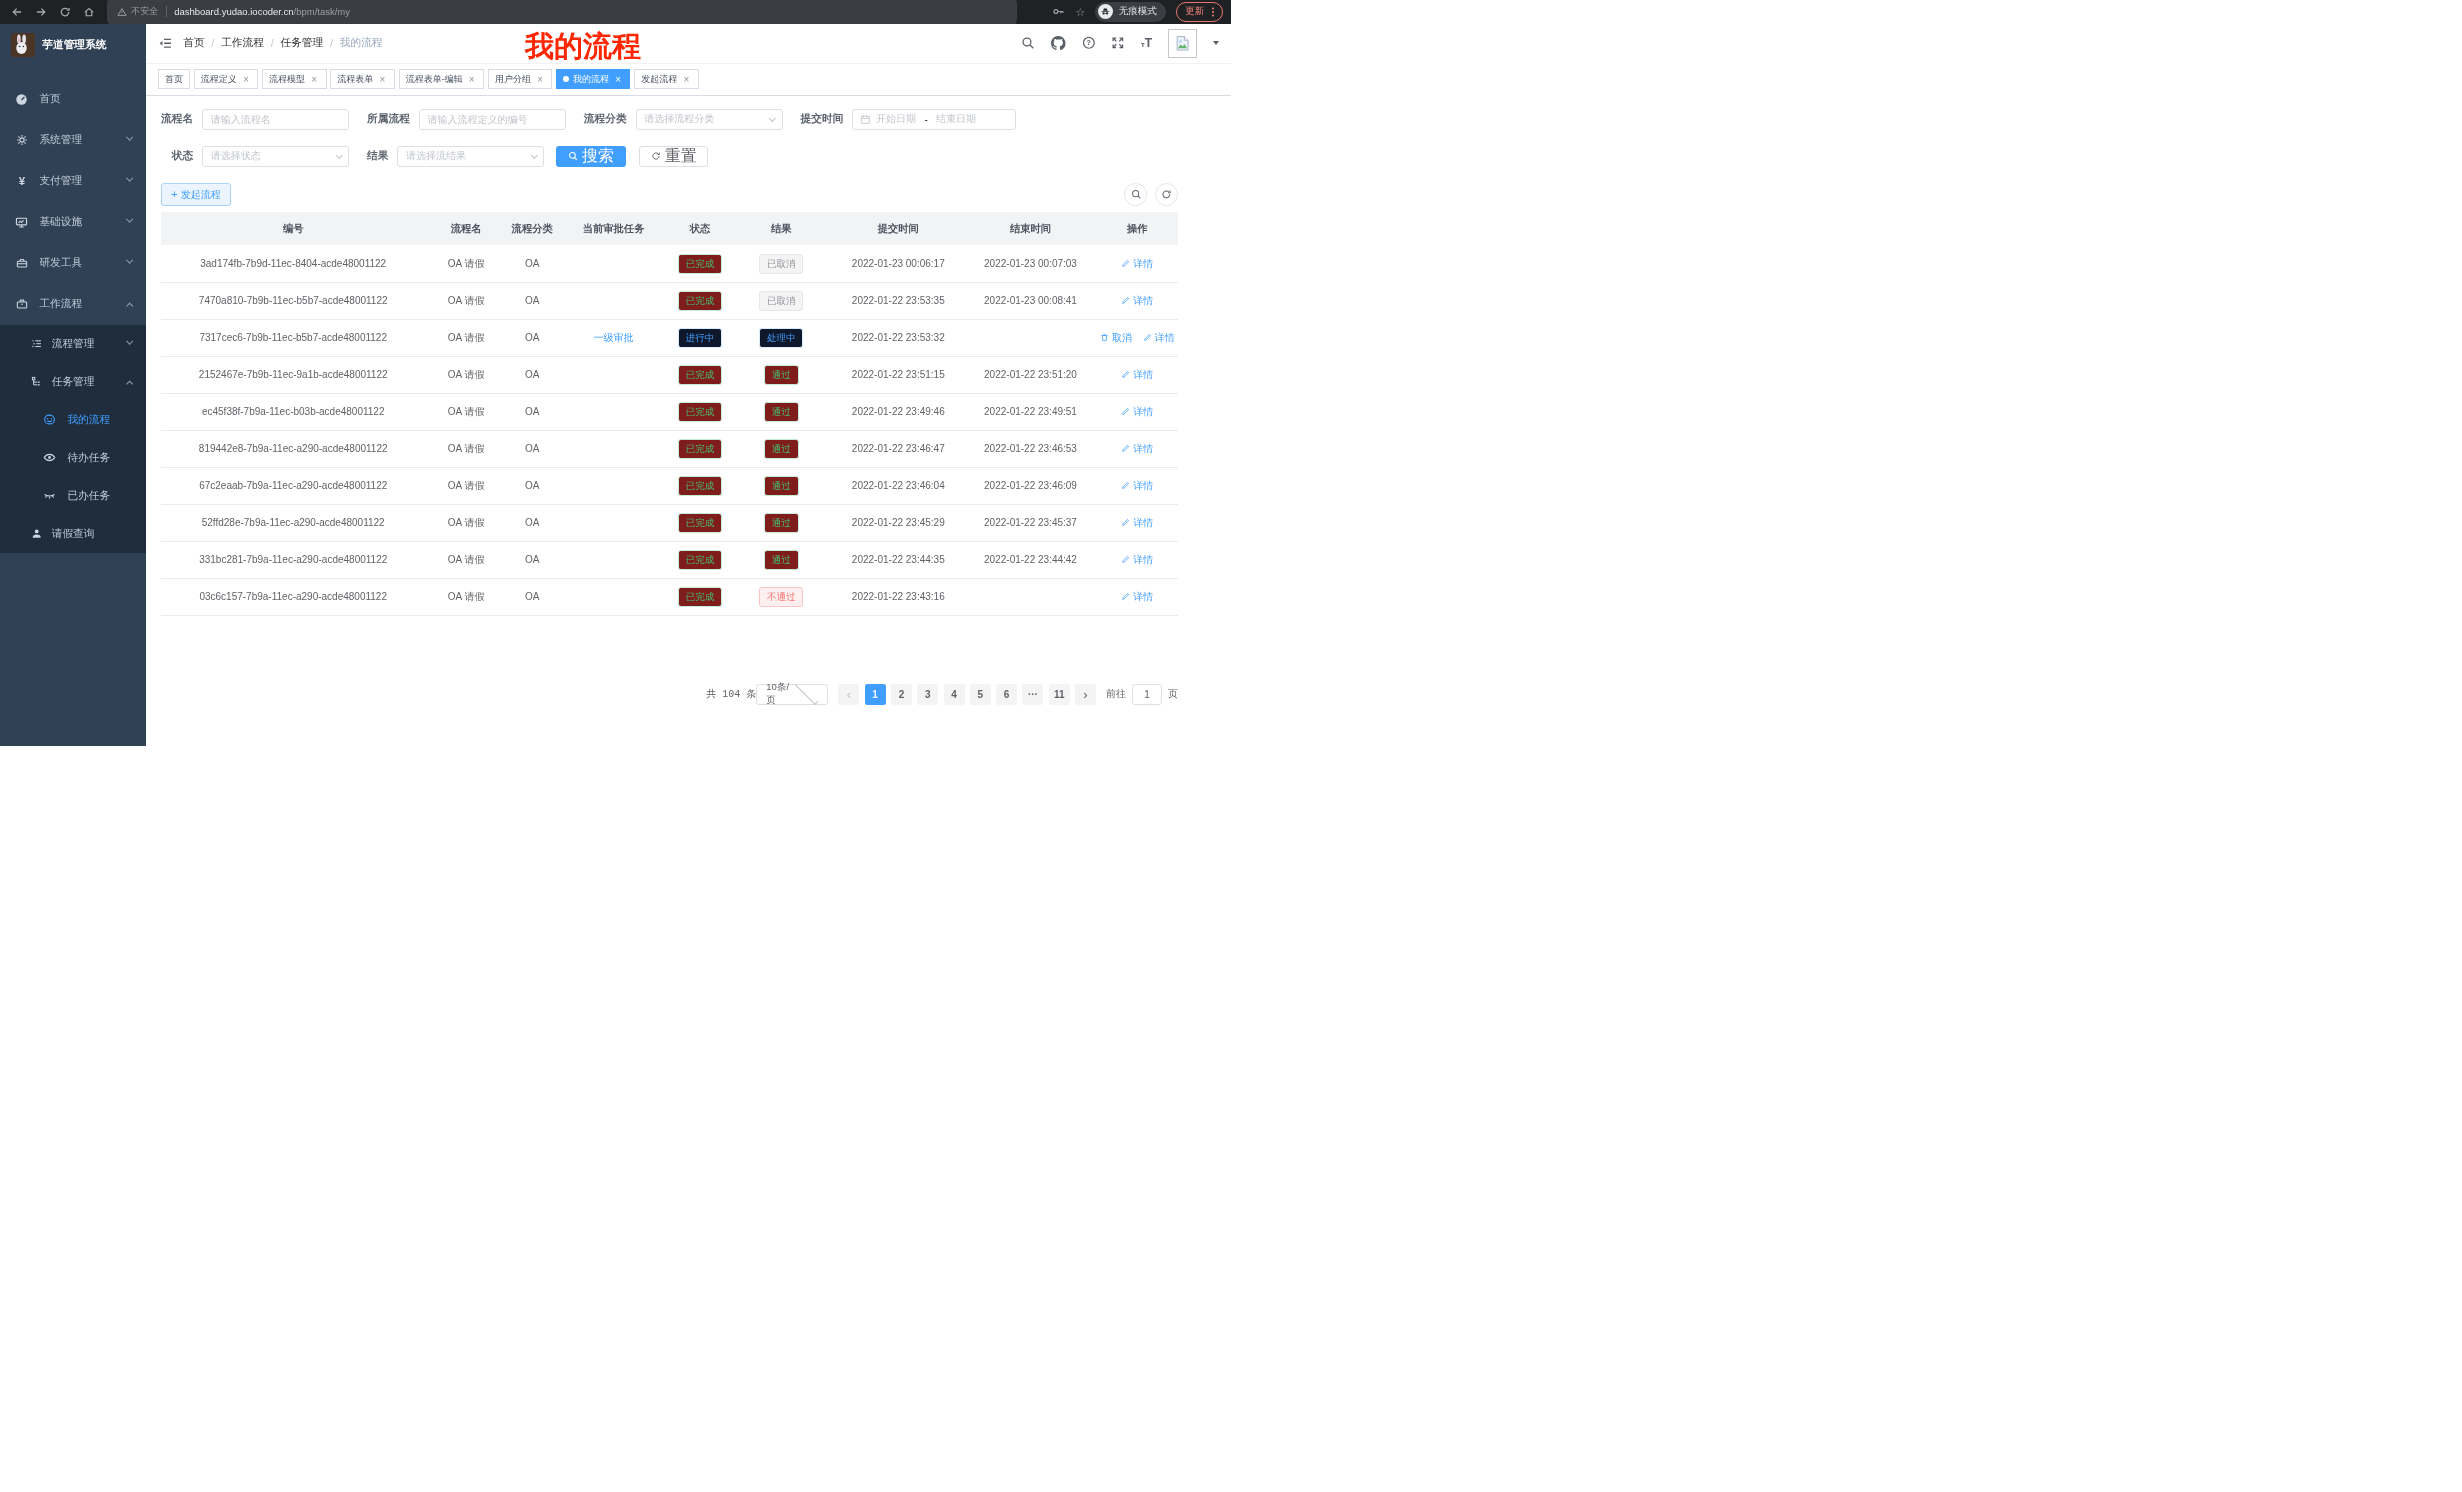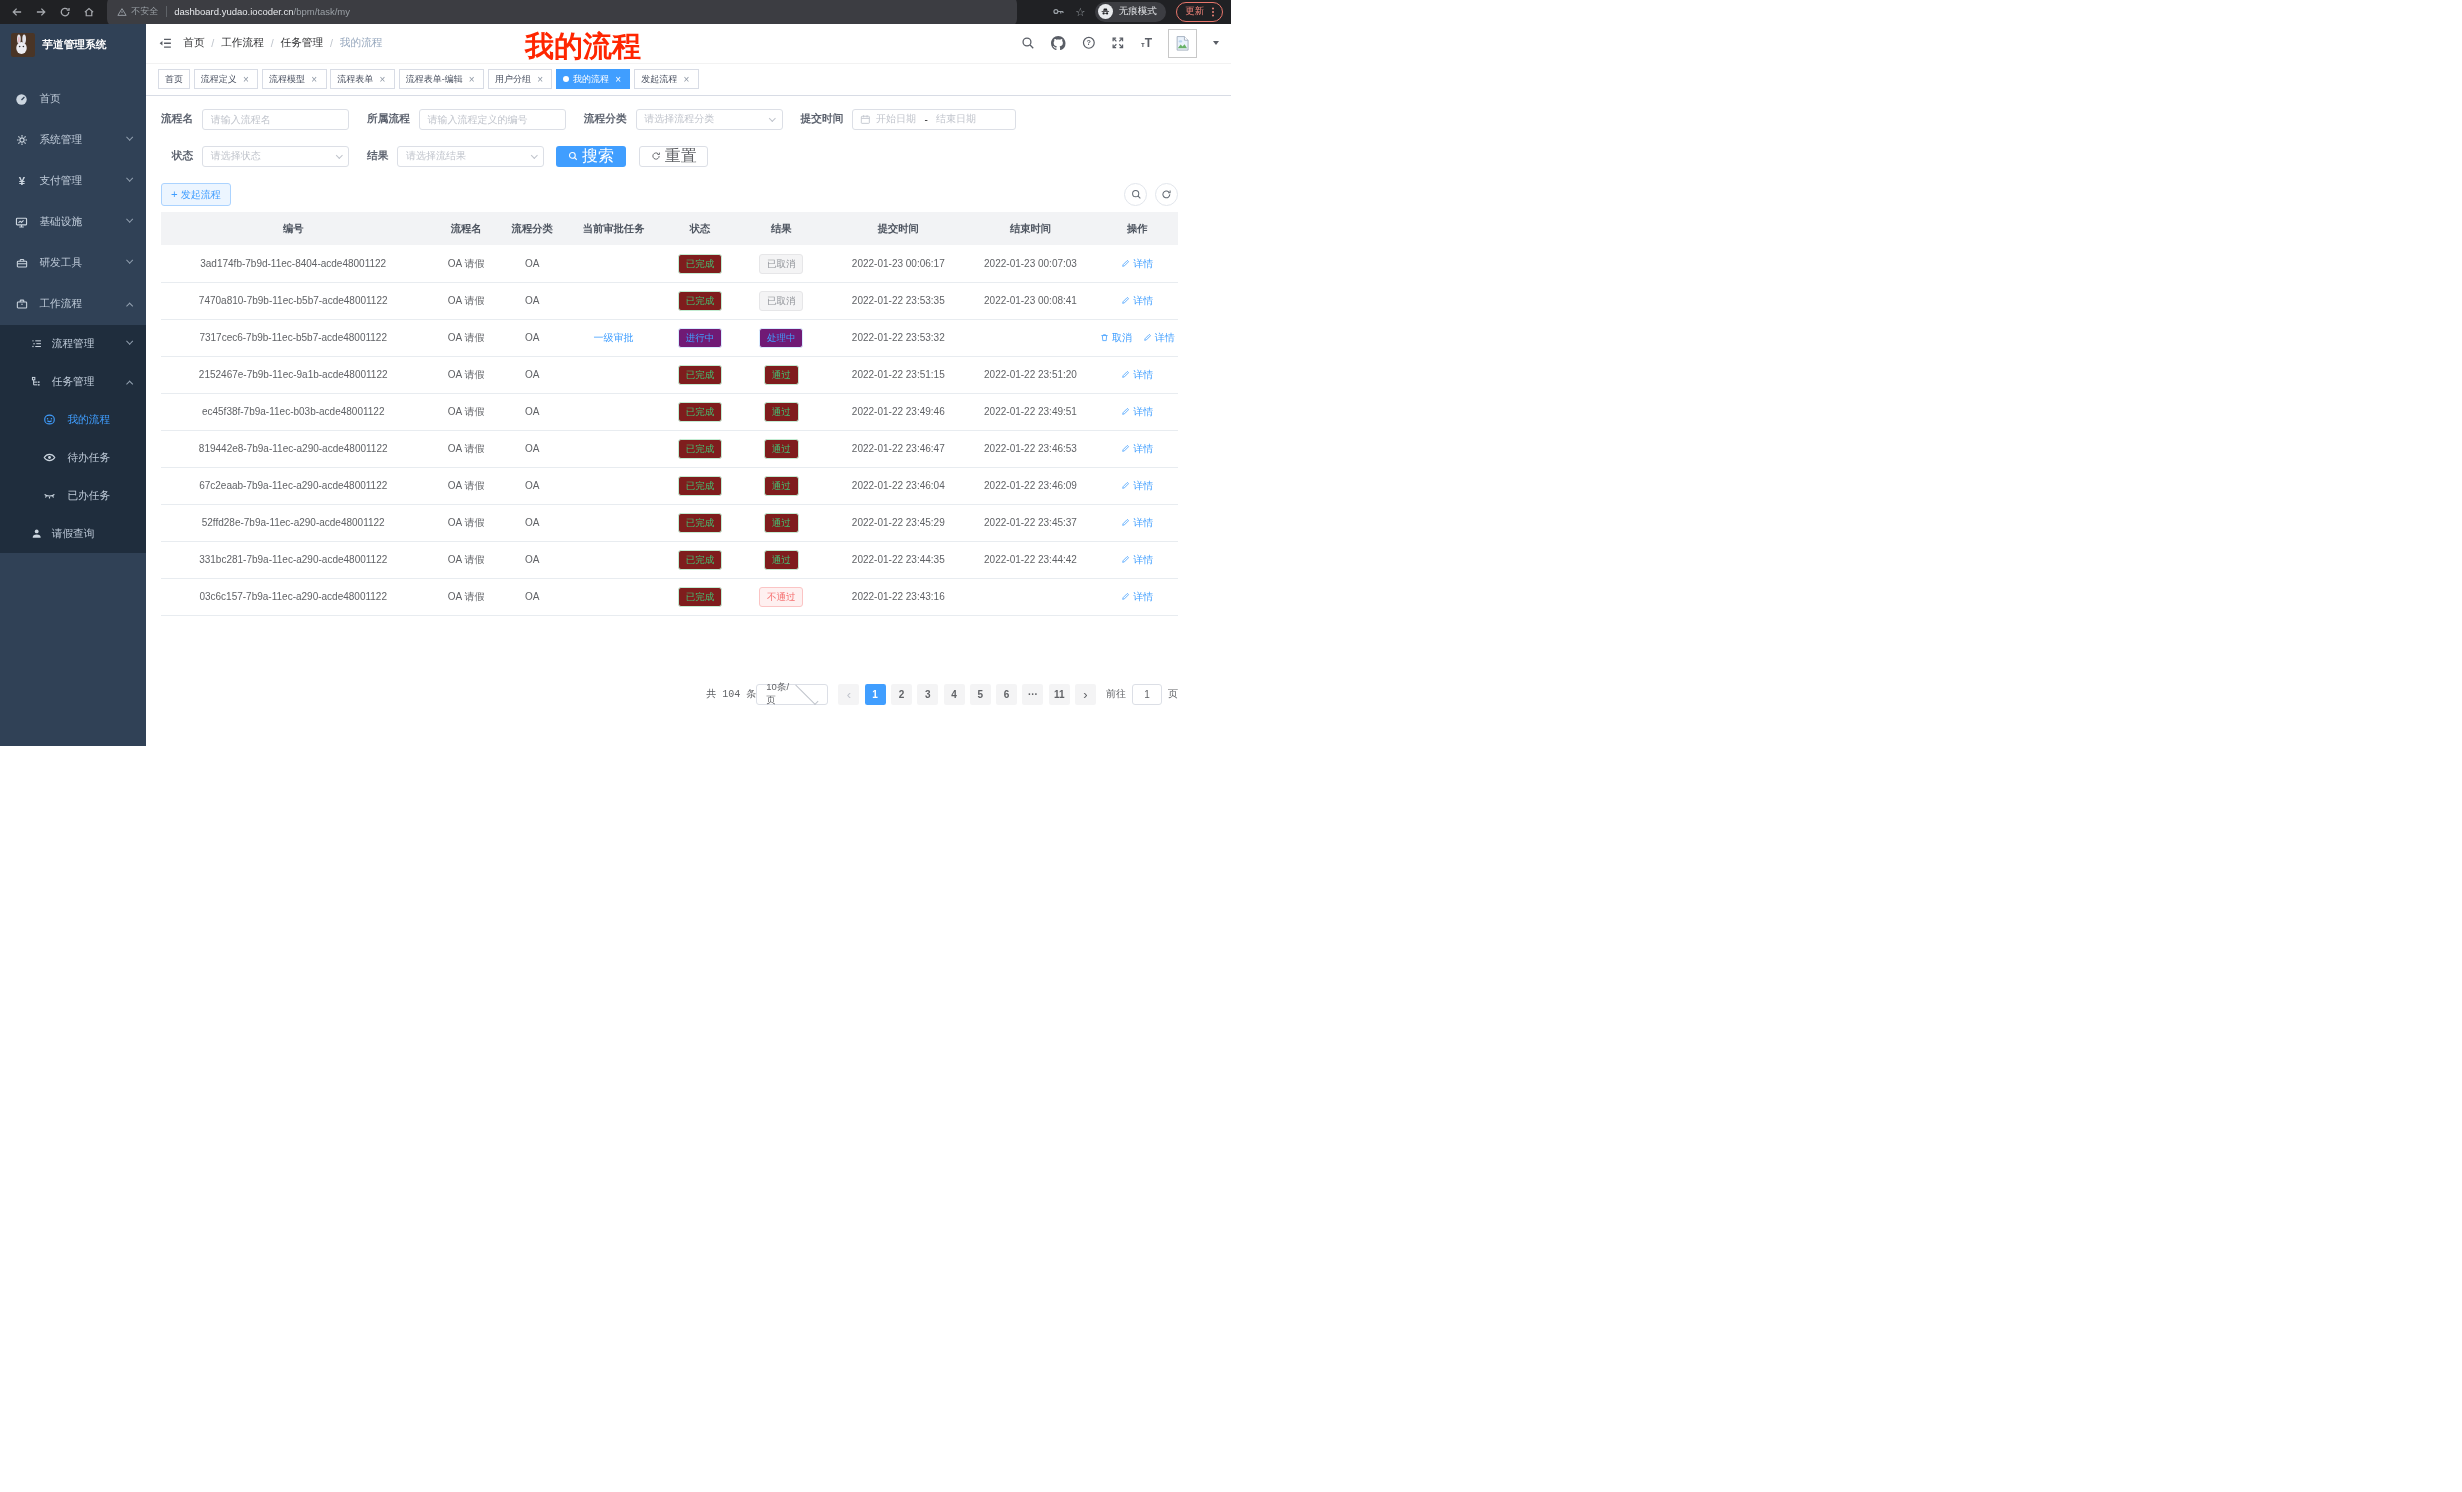--- a/index.html
+++ b/index.html
@@ -105,21 +105,21 @@
                 color:#5f6770; display:flex; align-items:center; justify-content:center; cursor:pointer; }
 
   table { width:100%; border-collapse:collapse; table-layout:fixed; font-size:10px; color:#606266; }
   thead th { background:#f2f3f5; height:33px; font-size:10.3px; font-weight:700; color:#4e5560; text-align:center; }
   tbody td { height:37px; border-bottom:0.8px solid #e8ecf0; text-align:center; overflow:hidden;
              white-space:nowrap; text-overflow:ellipsis; }
   .tag { display:inline-block; padding:0 6.8px; height:20px; line-height:18px; border:0.8px solid;
          border-radius:3px; font-size:9.5px; }
   .tag[data-type="success"] { color:#42c373; background:#7f1d1d; border-color:#c3ecd2; }
   .tag[data-type="info"]    { color:#909399; background:#f4f4f5; border-color:#e6e6e8; }
-  .tag[data-type="primary"] { color:#409eff; background:#701a75; border-color:#d9ecff; }
+  .tag[data-type="primary"] { color:#409eff; background:#0f172a; border-color:#d9ecff; }
   .tag[data-type="danger"]  { color:#f56c6c; background:#fef0f0; border-color:#fbc4c4; }
   .task-link { color:#409eff; cursor:pointer; }
   .link { color:#409eff; display:inline-flex; align-items:center; gap:3px; cursor:pointer; font-size:10px; }
   .ops { display:inline-flex; gap:10.7px; }
 
   .page-bar { display:flex; align-items:center; justify-content:flex-end; margin-top:68px;
               font-size:10px; color:#606266; }
   .total { margin-right:0;font-family:Liberation Mono, monospace; }
   .size-sel { width:72px; height:21px; border:0.8px solid #dcdfe6; border-radius:3px; background:#fff;
               display:flex; align-items:center; padding:0 6px 0 9px; margin-right:10px; cursor:pointer; }

